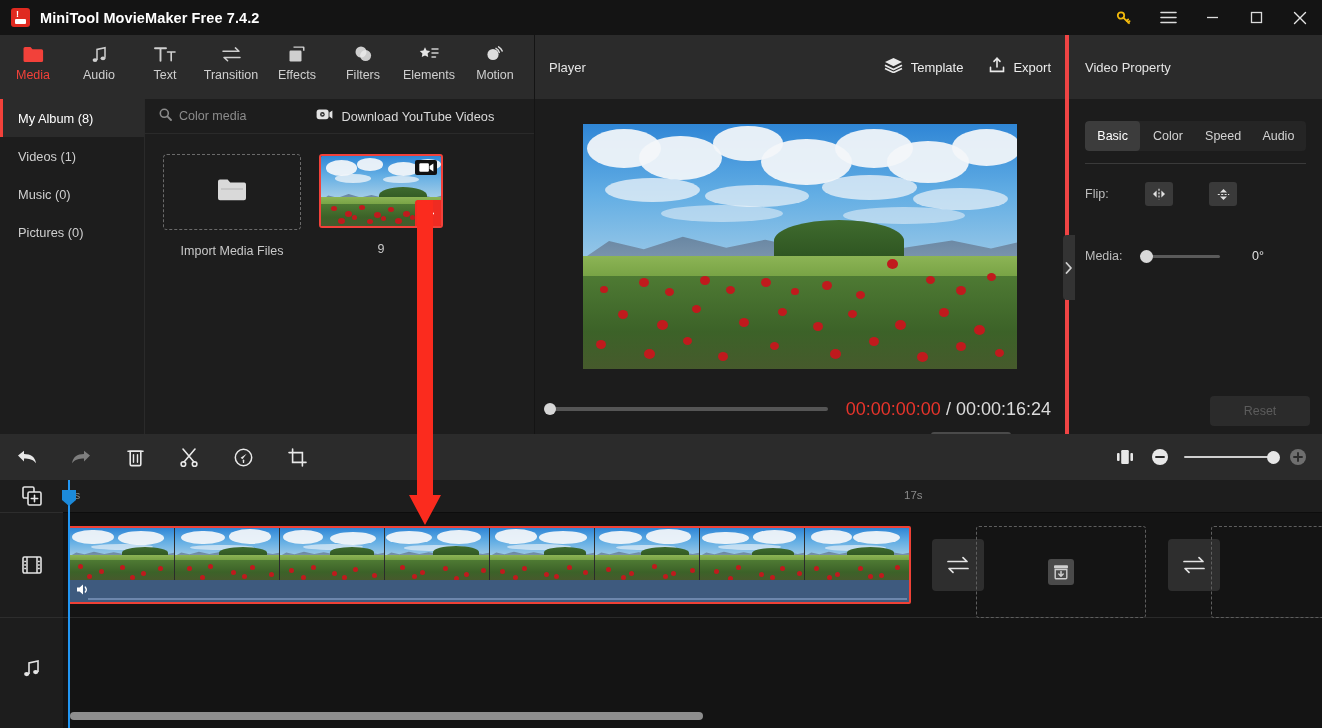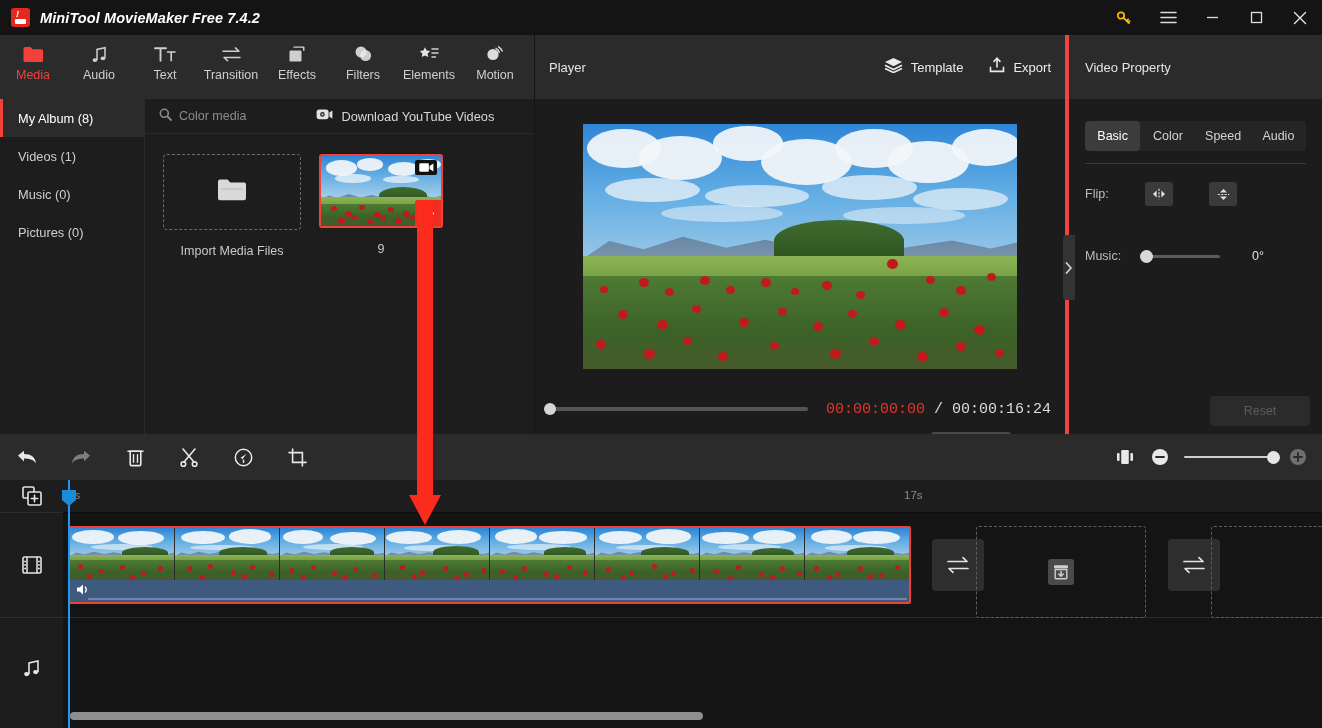--- a/index.html
+++ b/index.html
@@ -8,21 +8,21 @@
     background: #141414;
     font-family: "Liberation Sans", sans-serif;
     overflow: hidden;
     color: #e8e8e8;
   }
   #app { position: relative; width: 1322px; height: 728px; background: #141414; }
 
   
   .titlebar {
     position: absolute; left:0; top:0; width:1322px; height:35px;
-    background:#141414; display:flex; align-items:center;font-style:italic;
+    background:#141414; display:flex; align-items:center;
   }
   .app-logo {
     width:19px; height:19px; margin-left:11px; border-radius:3px;
     background:#e02a20; position:relative; display:flex;
     align-items:center; justify-content:center; flex:none;
   }
   .app-logo::before{
     content:""; position:absolute; width:11px; height:5px; bottom:3px; left:4px;
     background:#fff; border-radius:1px;
   }
@@ -141,21 +141,21 @@
   }
   .video-frame{ width:434px; height:245px; position:relative; overflow:hidden; }
 
   .pbar{ position:absolute; left:0; top:359px; width:530px; height:75px; background:#1c1c1c; }
   .seek-row{ display:flex; align-items:center; height:30px; padding:0 14px; }
   .seek-track{ position:relative; flex:1; height:4px; background:#555; border-radius:2px; }
   .seek-knob{
     position:absolute; left:-5px; top:-4px; width:12px; height:12px;
     border-radius:50%; background:#d6d6d6; cursor:pointer;
   }
-  .tcode{ margin-left:18px; font-size:15px; white-space:nowrap;font-family:Liberation Mono, monospace; }
+  .tcode{ margin-left:18px; font-size:18px; white-space:nowrap; }
   .tcode .cur{ color:#e8342b; }
   .tcode .sep, .tcode .tot{ color:#dcdcdc; }
 
   .ctrl-row{ display:flex; align-items:center; height:40px; padding:0 14px; gap:0; }
   .cbtn{ width:34px; height:30px; display:flex; align-items:center; justify-content:center; cursor:pointer; }
   .volbar{ position:relative; width:135px; height:3px; background:#6a6a6a; border-radius:2px; margin-left:10px; }
   .volknob{ position:absolute; right:-6px; top:-5px; width:13px; height:13px; border-radius:50%; background:#d6d6d6; cursor:pointer; }
   .ratio-sel{
     margin-left:auto; width:80px; height:24px; background:#4a4a4a; border-radius:3px;
     display:flex; align-items:center; justify-content:center; gap:14px;
@@ -661,21 +661,21 @@
       <div class="flipbtn" style="margin-right:0">
         <svg width="13" height="15" viewBox="0 0 13 15">
             <path d="M0.8 7.5h11.4" stroke="#e0e0e0" stroke-width="1.2" stroke-dasharray="2 1.4"></path>
             <path d="M3 5.4 6.5 2 10 5.4z" fill="#e0e0e0"></path>
             <path d="M3 9.6 6.5 13 10 9.6z" fill="#e0e0e0"></path>
           </svg>
       </div>
     </div>
 
     <div class="prow" style="margin-top:22px">
-      <div class="plabel">Music:</div>
+      <div class="plabel">Media:</div>
       <div class="rot-track">
         <div class="rot-knob"></div>
       </div>
       <div class="rot-val">0°</div>
     </div>
 
     <div class="reset-wrap">
       <div class="reset-btn">
           <span>Reset</span>
         </div>

